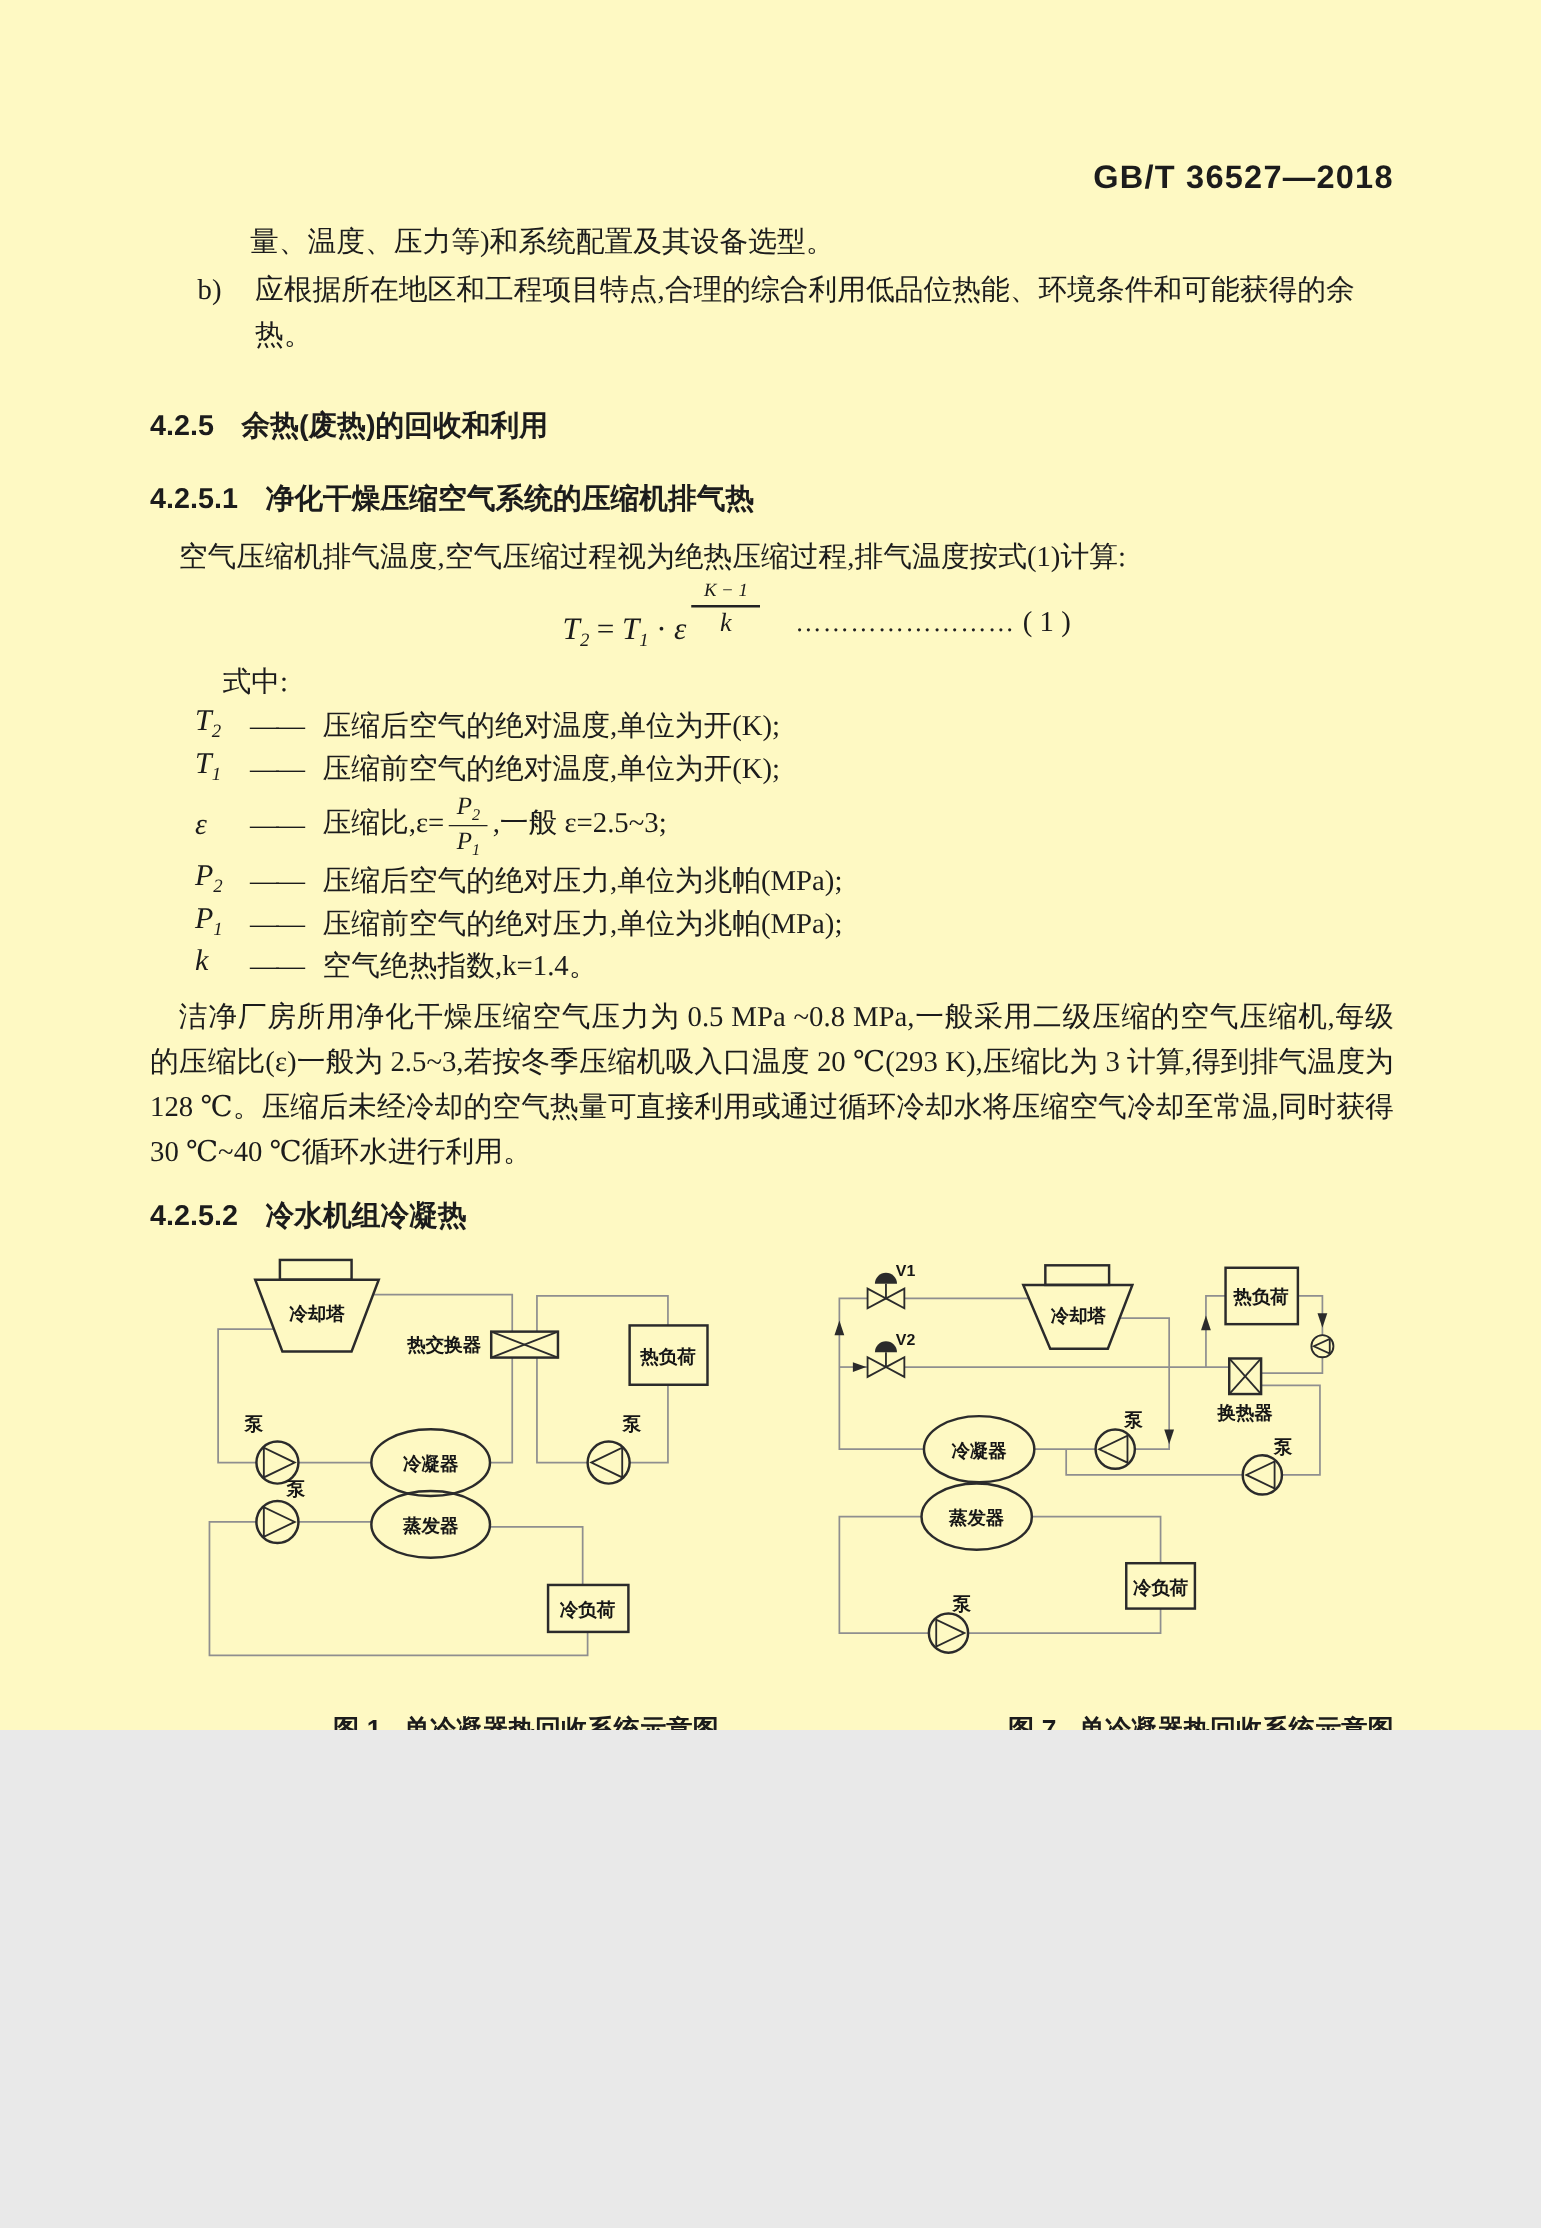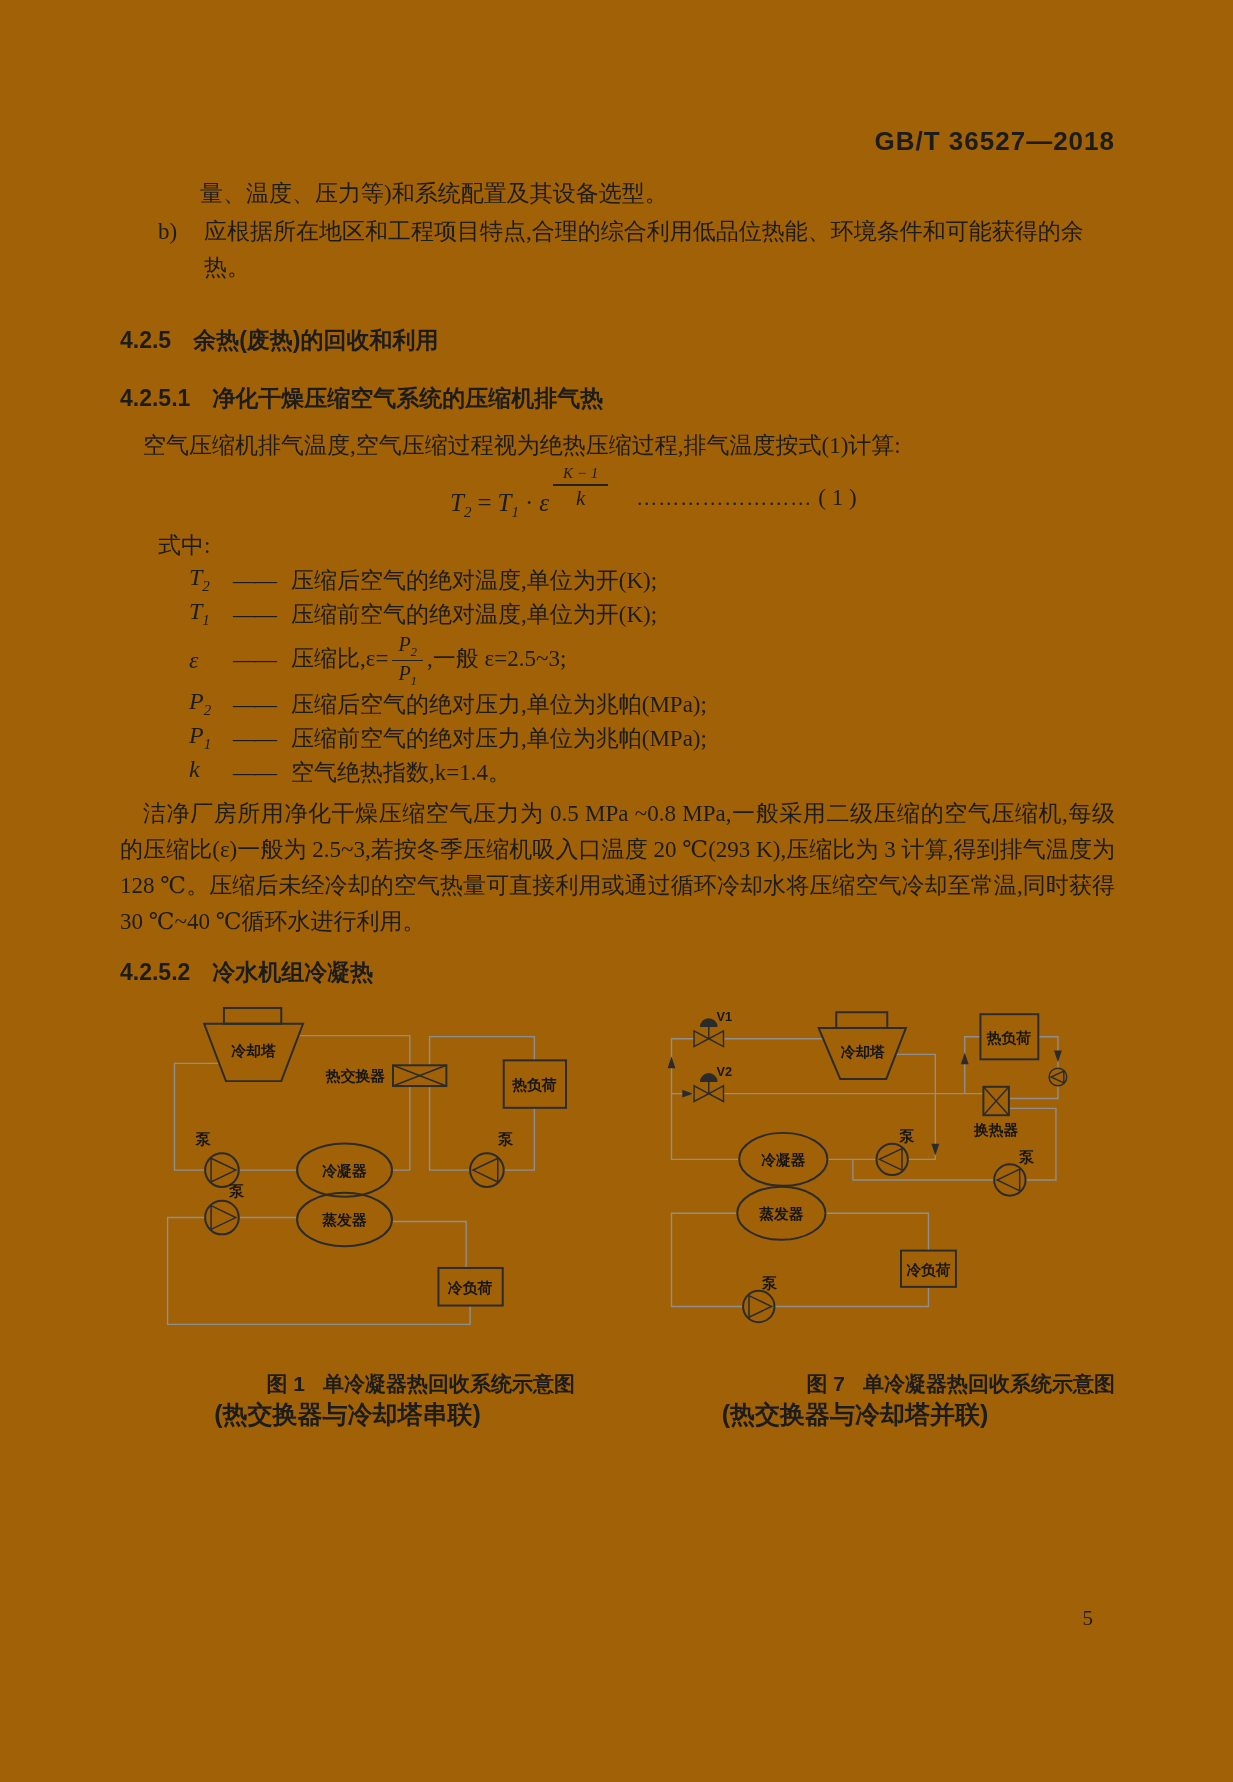--- a/index.html
+++ b/index.html
@@ -1,18 +1,18 @@
 <!DOCTYPE html>
 <html><head>
 <meta charset="utf-8">
 <style>
   html,body { margin:0; padding:0; background:#e9e9e9; }
   .page {
-    position:relative; width:1233px; height:1782px; margin:0 auto;
-    background:#a16207; color:#1c1c1c; overflow:hidden;
+    position:relative; width:1233px; height:1384px; margin:0 auto;
+    background:#fef9c3; color:#1c1c1c; overflow:hidden;
     font-family:"Liberation Serif","DejaVu Serif",serif;
   }
   .std-no {
     position:absolute; top:126px; right:118px;
     font-family:"Liberation Sans","DejaVu Sans",sans-serif;
     font-weight:bold; font-size:26px; letter-spacing:1px;
   }
   .content { position:absolute; top:168px; left:120px; width:995px; font-size:23px; line-height:36px; }
   .carryover { margin:8px 0 0 80px; }
   .item-b { display:flex; margin:2px 0 0 38px; }
@@ -28,23 +28,23 @@
   .intro-p { margin:12px 0 0 0; text-indent:1em; }
   .formula-row { display:flex; align-items:center; height:68px; }
   .math { margin-left:330px; font-style:italic; font-size:25px; white-space:nowrap; }
   .math sub { font-size:15px; font-style:italic; }
   .math .op { font-style:normal; padding:0 6px; }
   .sup-frac { display:inline-block; text-align:center; vertical-align:6px; margin-left:4px; line-height:1; }
   .sup-frac .fn { display:block; font-size:15px; border-bottom:2px solid #222; padding:0 10px 3px 10px; }
   .sup-frac .fd { display:block; font-size:21px; padding-top:2px; }
   .leader { margin:0 6px 0 28px; letter-spacing:1px; font-size:21px; color:#222; white-space:nowrap; }
   .eq-no { font-size:23px; white-space:nowrap; }
-  .where { margin:-4px 0 0 38px; }
+  .where { margin:-4px 0 0 58px; }
   .defs { margin-left:36px; }
-  .def-row { display:flex; align-items:center; height:34px;margin-left:33px; }
+  .def-row { display:flex; align-items:center; height:34px; }
   .def-row-eps { height:56px; }
   .def-sym { width:44px; flex:none; font-style:italic; font-size:24px; }
   .def-sym sub { font-size:15px; }
   .def-dash { width:58px; flex:none; letter-spacing:-2px; }
   .def-text { flex:1; }
   .inline-frac { display:inline-block; text-align:center; vertical-align:middle; line-height:1; margin:0 4px; font-style:italic; }
   .inline-frac .ifn { display:block; font-size:20px; border-bottom:1.8px solid #222; padding:0 6px 2px 6px; }
   .inline-frac .ifd { display:block; font-size:20px; padding-top:2px; }
   .inline-frac sub { font-size:13px; }
   .body-p { margin:6px 0 0 0; text-indent:1em; text-align:justify; }

